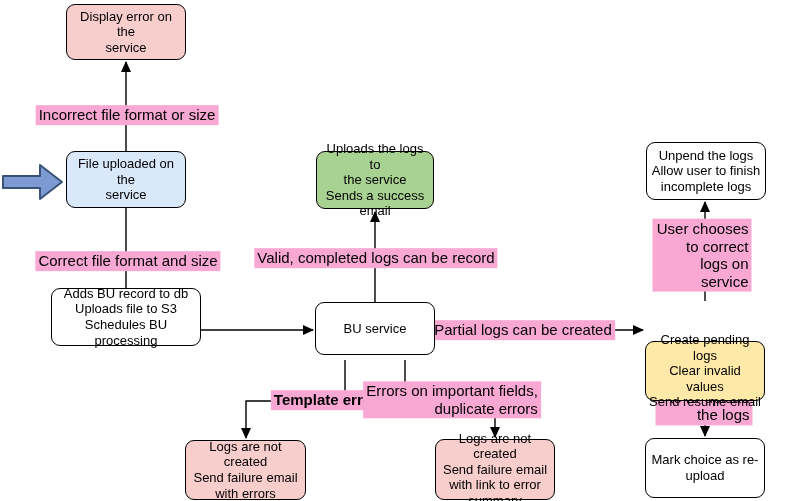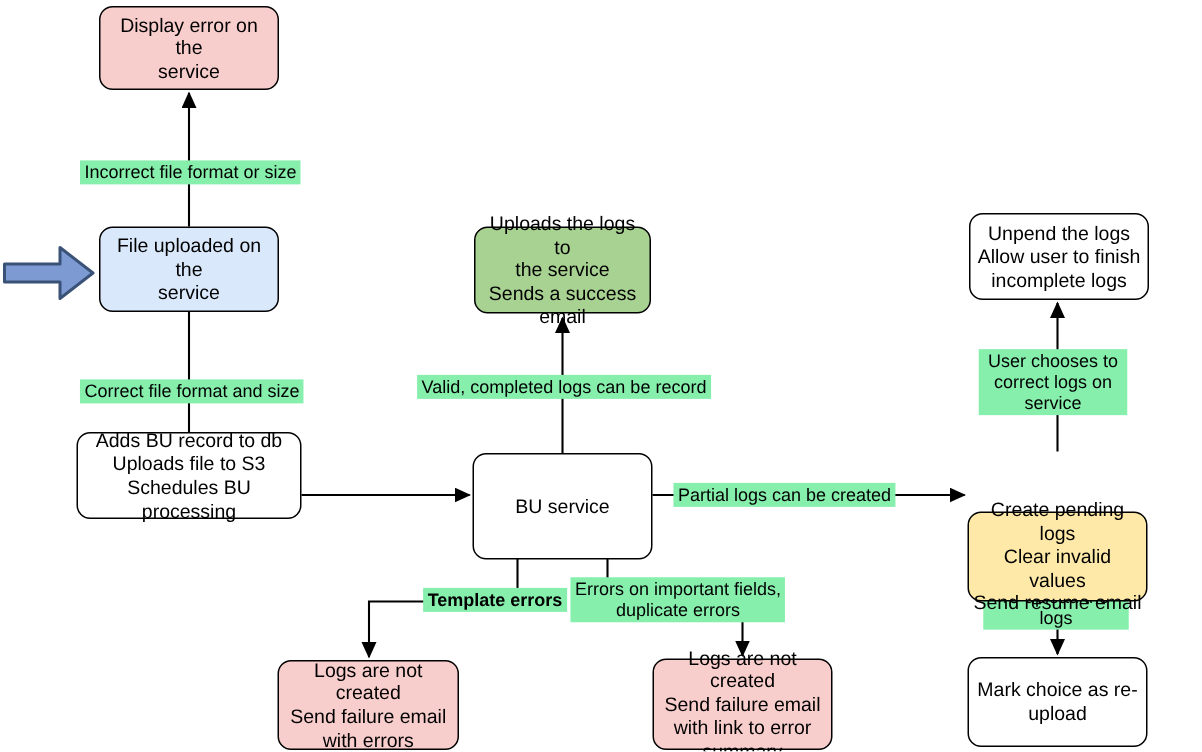--- a/index.html
+++ b/index.html
@@ -20,25 +20,25 @@
   .big-arrow{
     fill:var(--arrow-fill,#7D9BD2);
     stroke:var(--arrow-stroke,#3A5277);
     stroke-width:2;
     stroke-linejoin:round;
   }
   .edge-label{
     position:absolute;
     z-index:2;
     transform:translate(-50%,-50%);
-    background:#86efac;
+    background:#f9a8d4;
     color:#000;
-    font-size:12px;
+    font-size:15px;
     line-height:1.18;
-    text-align:center;
+    text-align:right;
     white-space:pre-line;
     padding:1px 3px;
   }
   .node{
     position:absolute;
     z-index:3;
     box-sizing:border-box;
     border:1px solid var(--stroke,#000);
     border-radius:9px;
     background:var(--node-white,#fff);
@@ -92,21 +92,21 @@
   <div class="edge-label" style="left:452px;top:400px;">Errors on important fields,
 duplicate errors</div>
 
   <div class="node pink" style="left:66px;top:4px;width:120px;height:56px;">Display error on the
 service</div>
   <div class="node blue" style="left:66px;top:151px;width:120px;height:57px;">File uploaded on the
 service</div>
   <div class="node" style="left:51px;top:288px;width:150px;height:58px;">Adds BU record to db
 Uploads file to S3
 Schedules BU processing</div>
-  <div class="node" style="left:315px;top:302px;width:120px;height:71px;">BU service</div>
+  <div class="node" style="left:315px;top:302px;width:120px;height:53px;">BU service</div>
   <div class="node green" style="left:316px;top:151px;width:118px;height:58px;">Uploads the logs to
 the service
 Sends a success
 email</div>
   <div class="node yellow" style="left:645px;top:301px;width:120px;height:60px;margin-top:40px;">Create pending logs
 Clear invalid values
 Send resume email</div>
   <div class="node" style="left:646px;top:142px;width:120px;height:58px;text-align:center;">Unpend the logs
 Allow user to finish
 incomplete logs</div>

